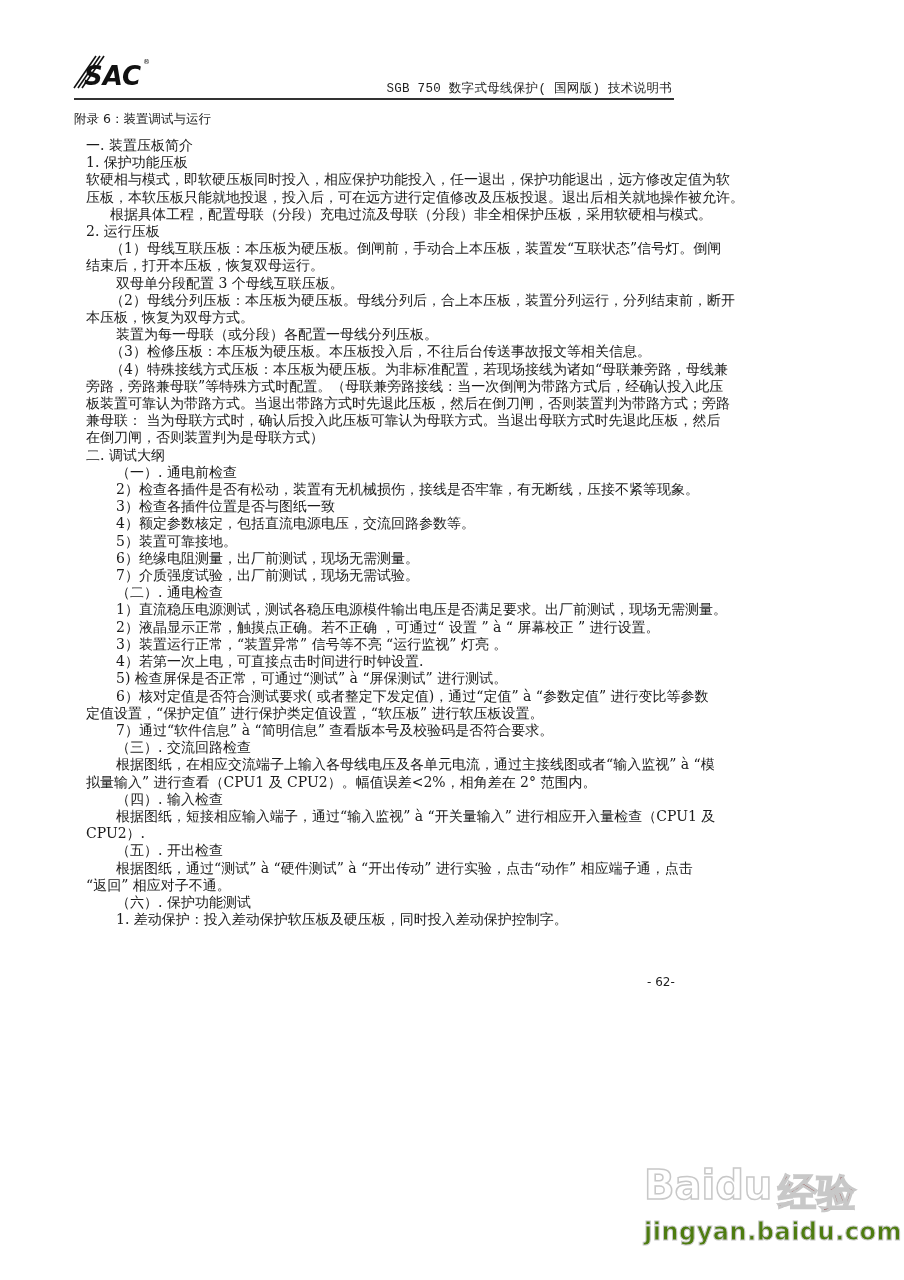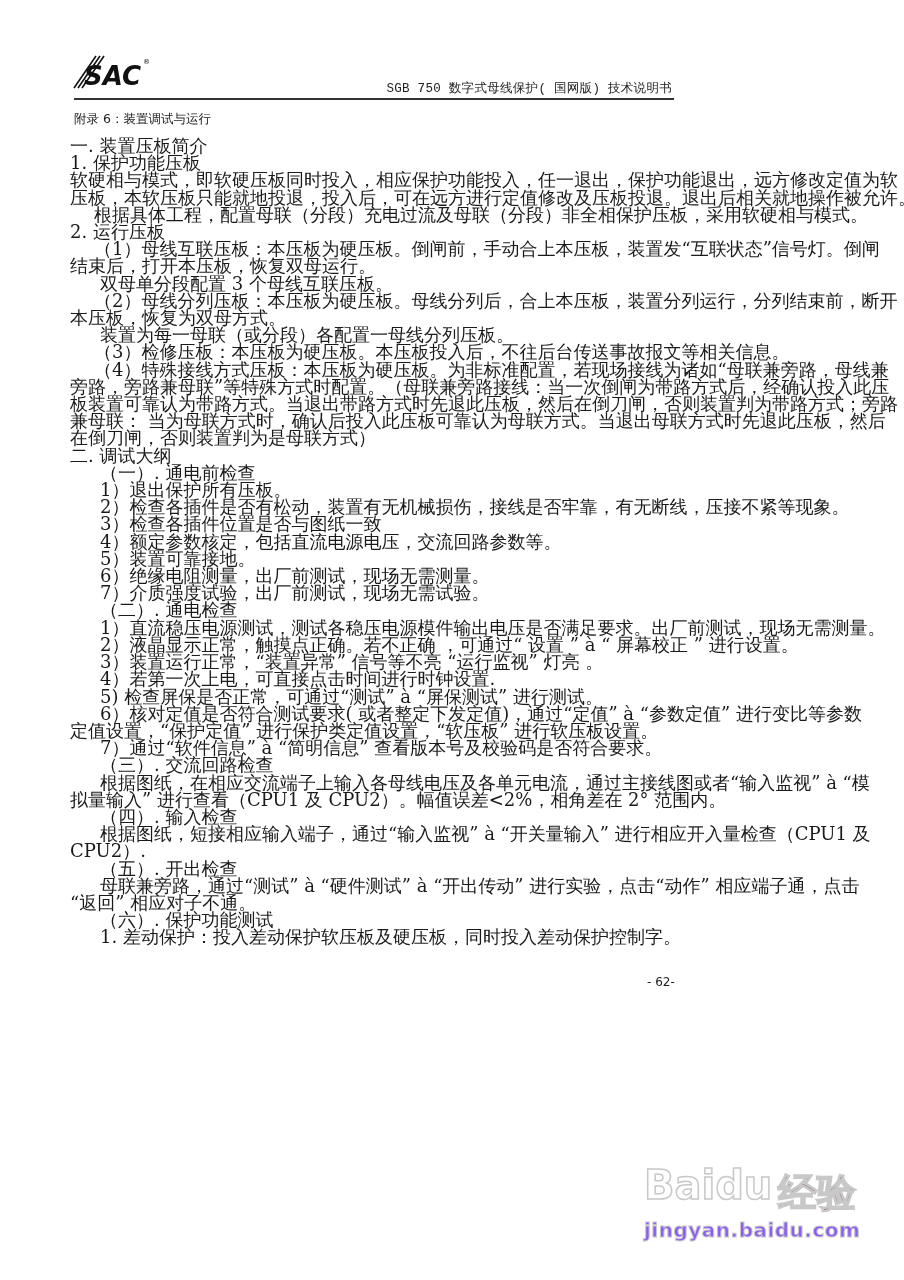--- a/index.html
+++ b/index.html
@@ -6,28 +6,28 @@
   body { width:904px; height:1280px; position:relative; overflow:hidden;
          font-family:"DejaVu Serif", serif; color:#1a1a1a; }
   .page { position:absolute; left:0; top:0; width:904px; height:1280px; }
   .logo { position:absolute; left:72px; top:52px; width:80px; height:40px; }
   .logo svg { display:block; }
   .header-title { position:absolute; right:232px; top:80px; font-family:Liberation Mono, monospace;
                   font-size:12.5px; letter-spacing:0.3px; color:#222; white-space:nowrap; }
   .header-rule { position:absolute; left:74px; top:98px; width:600px; height:2px; background:#333; }
   .appendix-title { position:absolute; left:74px; top:111px; font-family:"DejaVu Sans", sans-serif;
                     font-size:12.5px; color:#222; }
-  .body { position:absolute; left:70px; top:137px; width:600px; font-size:18px; line-height:17.2px; }
+  .body { position:absolute; left:86px; top:137px; width:600px; font-size:14px; line-height:17.2px; }
   .line { white-space:nowrap; overflow:visible; }
   .ind1 { padding-left:24px; }
   .ind2 { padding-left:30px; }
   .sect { }
   .pageno { position:absolute; left:647px; top:975px; font-family:"DejaVu Sans", sans-serif; font-size:12px; color:#222; }
-  .wm-text { position:absolute; left:644px; top:1218px; font-family:"DejaVu Sans", sans-serif; font-size:20px;
-             color:#8b5cf6; -webkit-text-stroke:1px #c8c8c8; letter-spacing:0.5px; font-weight:bold; }
+  .wm-text { position:absolute; left:644px; top:1218px; font-family:"DejaVu Sans", sans-serif; font-size:24px;
+             color:#4d7c0f; -webkit-text-stroke:1px #c8c8c8; letter-spacing:0.5px; font-weight:bold; }
   .wm-brand { position:absolute; left:644px; top:1162px; font-family:"DejaVu Sans", sans-serif; font-size:40px; font-weight:bold;
               color:#fff; -webkit-text-stroke:1.5px #c8c8c8; }
   .wm-cn { position:absolute; left:778px; top:1166px; font-family:"DejaVu Sans", sans-serif; font-size:39px; font-weight:bold;
            color:#7f1d1d; -webkit-text-stroke:1.5px #c8c8c8; }
 </style>
 </head>
 <body>
 
 <div class="page">
 
@@ -62,21 +62,20 @@
       <div class="line ">本压板，恢复为双母方式。</div>
       <div class="line ind2">装置为每一母联（或分段）各配置一母线分列压板。</div>
       <div class="line ind1">（3）检修压板：本压板为硬压板。本压板投入后，不往后台传送事故报文等相关信息。</div>
       <div class="line ind1">（4）特殊接线方式压板：本压板为硬压板。为非标准配置，若现场接线为诸如“母联兼旁路，母线兼</div>
       <div class="line ">旁路，旁路兼母联”等特殊方式时配置。（母联兼旁路接线：当一次倒闸为带路方式后，经确认投入此压</div>
       <div class="line ">板装置可靠认为带路方式。当退出带路方式时先退此压板，然后在倒刀闸，否则装置判为带路方式；旁路</div>
       <div class="line ">兼母联：  当为母联方式时，确认后投入此压板可靠认为母联方式。当退出母联方式时先退此压板，然后</div>
       <div class="line ">在倒刀闸，否则装置判为是母联方式）</div>
       <div class="line sect">二. 调试大纲</div>
       <div class="line ind2">（一）. 通电前检查</div>
-      <div class="line ind2">1）退出保护所有压板。</div>
       <div class="line ind2">2）检查各插件是否有松动，装置有无机械损伤，接线是否牢靠，有无断线，压接不紧等现象。</div>
       <div class="line ind2">3）检查各插件位置是否与图纸一致</div>
       <div class="line ind2">4）额定参数核定，包括直流电源电压，交流回路参数等。</div>
       <div class="line ind2">5）装置可靠接地。</div>
       <div class="line ind2">6）绝缘电阻测量，出厂前测试，现场无需测量。</div>
       <div class="line ind2">7）介质强度试验，出厂前测试，现场无需试验。</div>
       <div class="line ind2">（二）. 通电检查</div>
       <div class="line ind2">1）直流稳压电源测试，测试各稳压电源模件输出电压是否满足要求。出厂前测试，现场无需测量。</div>
       <div class="line ind2">2）液晶显示正常，触摸点正确。若不正确 ，可通过“ 设置 ” à “ 屏幕校正 ” 进行设置。</div>
       <div class="line ind2">3）装置运行正常，“装置异常” 信号等不亮 “运行监视” 灯亮 。</div>
@@ -85,21 +84,21 @@
       <div class="line ind2">6）核对定值是否符合测试要求( 或者整定下发定值)，通过“定值” à “参数定值” 进行变比等参数</div>
       <div class="line ">定值设置，“保护定值” 进行保护类定值设置，“软压板” 进行软压板设置。</div>
       <div class="line ind2">7）通过“软件信息” à “简明信息” 查看版本号及校验码是否符合要求。</div>
       <div class="line ind2">（三）. 交流回路检查</div>
       <div class="line ind2">根据图纸，在相应交流端子上输入各母线电压及各单元电流，通过主接线图或者“输入监视” à “模</div>
       <div class="line ">拟量输入” 进行查看（CPU1 及 CPU2）。幅值误差&lt;2%，相角差在 2° 范围内。</div>
       <div class="line ind2">（四）. 输入检查</div>
       <div class="line ind2">根据图纸，短接相应输入端子，通过“输入监视” à “开关量输入” 进行相应开入量检查（CPU1  及</div>
       <div class="line ">CPU2）.</div>
       <div class="line ind2">（五）. 开出检查</div>
-      <div class="line ind2">母联兼旁路，通过“测试” à “硬件测试” à “开出传动” 进行实验，点击“动作” 相应端子通，点击</div>
+      <div class="line ind2">根据图纸，通过“测试” à “硬件测试” à “开出传动” 进行实验，点击“动作” 相应端子通，点击</div>
       <div class="line ">“返回” 相应对子不通。</div>
       <div class="line ind2">（六）. 保护功能测试</div>
       <div class="line ind2">1. 差动保护：投入差动保护软压板及硬压板，同时投入差动保护控制字。</div>
     </div>
 
   <div class="pageno">- 62-</div>
 
   <div class="wm-brand"><span>Bai</span><span>du</span></div>
   <div class="wm-cn">经验</div>
   <div class="wm-text">jingyan.baidu.com</div>

